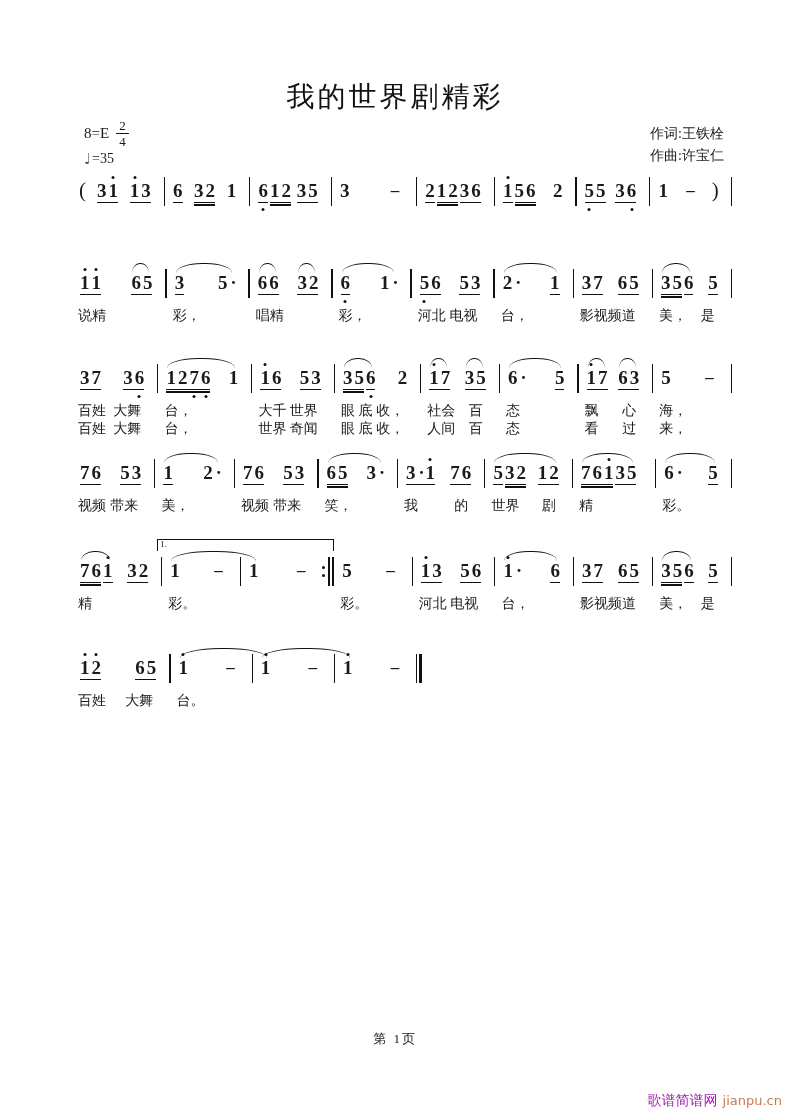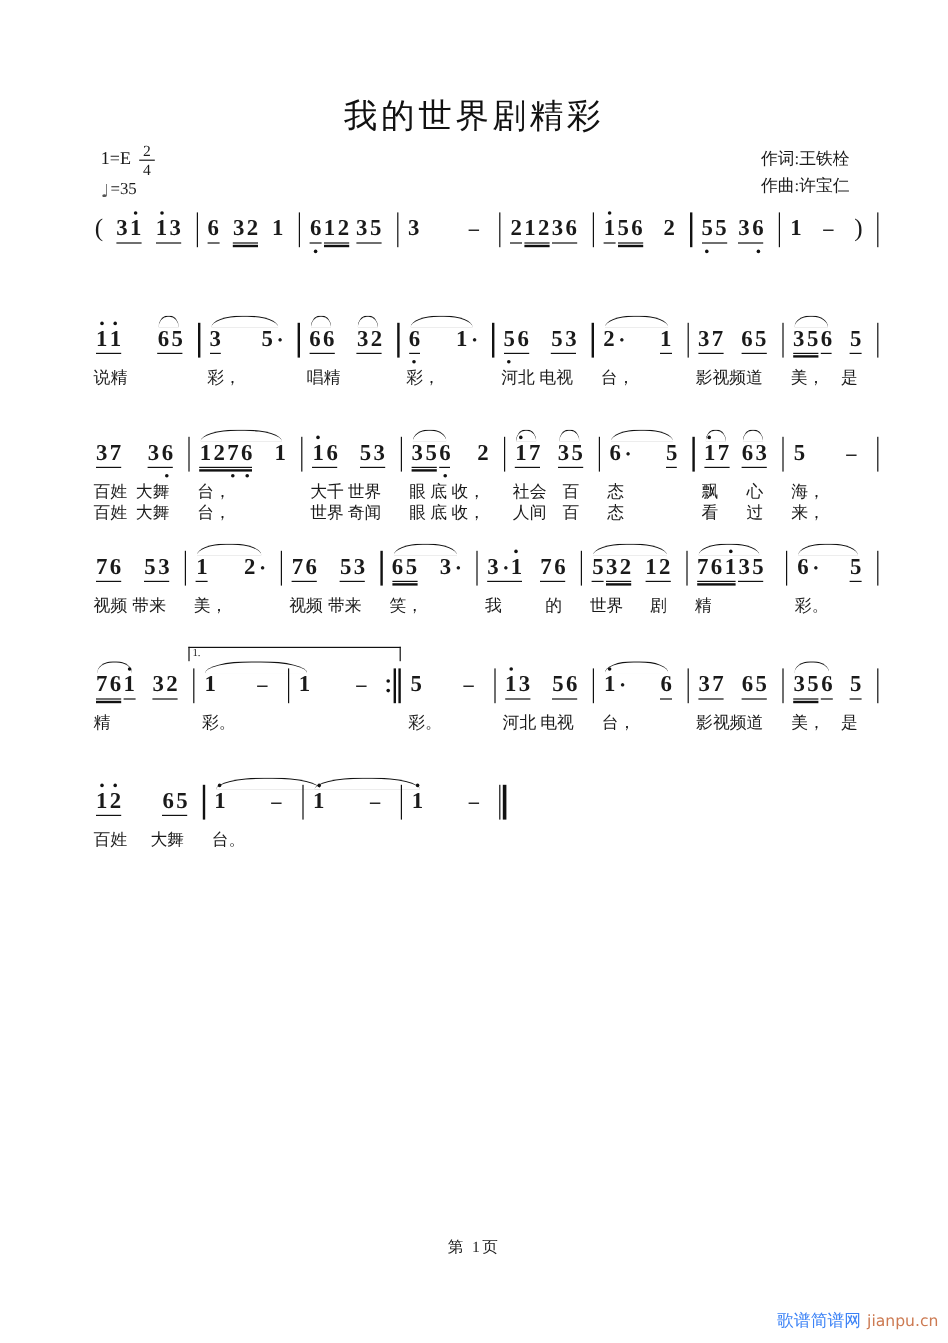--- a/index.html
+++ b/index.html
@@ -12,21 +12,21 @@
     position:absolute;top:78px;left:0;width:100%;text-align:center;
     font-size:28px;letter-spacing:3px;color:#111;
   }
   .keyblock{position:absolute;left:84px;top:118px;display:flex;align-items:center;gap:7px;}
   .keysig{font-size:15px;}
   .frac{display:inline-flex;flex-direction:column;align-items:center;font-size:13px;line-height:15px;}
   .frac .num{border-bottom:1px solid #1a1a1a;padding:0 3px;font-style:normal;}
   .frac .den{font-style:normal;}
   .tempo{position:absolute;left:84px;top:150px;font-size:14px;display:flex;align-items:center;}
   .tempo .glyph{font-family:"DejaVu Sans",sans-serif;font-size:15px;color:#555;margin-right:1px;}
-  .credits{position:absolute;right:82px;top:123px;font-size:14px;line-height:22px;text-align:left;}
+  .credits{position:absolute;right:66px;top:123px;font-size:14px;line-height:22px;text-align:left;}
   
   #score{position:absolute;left:72px;top:0;width:660px;}
   .system{position:absolute;left:0;width:660px;}
   .measures{display:flex;align-items:flex-start;width:100%;}
   .measure{min-width:max-content;flex:1 1 0;}
   .notes{display:flex;justify-content:space-between;align-items:flex-end;height:30px;padding:0 12px 0 7px;}
   .cluster{display:flex;align-items:flex-end;}
   .grp{position:relative;display:flex;align-items:flex-end;padding-bottom:5px;}
   .note{position:relative;font-weight:bold;font-size:19px;line-height:20px;margin:0 1px;}
   .aug{font-weight:bold;font-size:18px;line-height:20px;margin-left:2px;}
@@ -47,30 +47,30 @@
   .lyric.single{justify-content:flex-start;}
   .lyric + .lyric{margin-top:0;}
   .syl{white-space:nowrap;}
   .arc{position:absolute;height:9px;border-top:1.4px solid #111;
        border-radius:55% 55% 0 0 / 120% 120% 0 0;}
   .volta{position:absolute;height:11px;border:1px solid #111;border-bottom:none;}
   .vlab{position:absolute;left:2px;top:0px;font-size:9px;line-height:9px;}
   
   .pagenum{position:absolute;top:1030px;left:0;width:100%;text-align:center;font-size:13px;letter-spacing:2px;}
   .watermark{position:absolute;top:1092px;right:8px;font-size:14px;}
-  .wm-site{color:#3b82f6;margin-left:10px;}
+  .wm-site{color:#a21caf;margin-left:10px;}
   .wm-domain{color:#cc7a52;margin-left:5px;font-family:"DejaVu Sans",sans-serif;font-size:13px;}
 </style>
 </head>
 <body>
 
 <div class="title">我的世界剧精彩</div>
 
 <div class="keyblock">
-  <span class="keysig">1=E</span>
+  <span class="keysig">8=E</span>
   <span class="frac">
     <i class="num">2</i>
     <i class="den">4</i>
   </span>
 </div>
 
 <div class="tempo">
   <span class="glyph">♩</span>
   <span>=35</span>
 </div>

